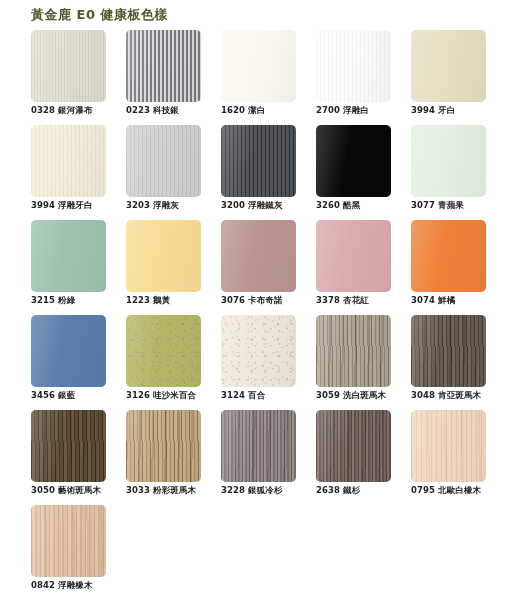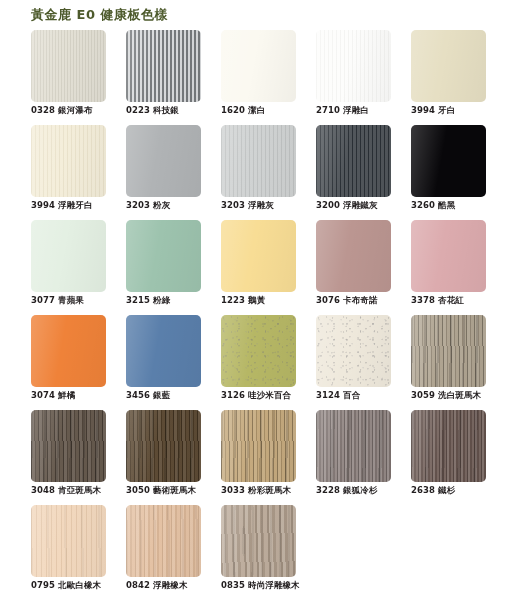--- a/index.html
+++ b/index.html
@@ -198,44 +198,37 @@
           <div class="tex t-flat"></div>
           <div class="sheen"></div>
         </div>
         <div class="caption">1620 潔白</div>
       </div>
       <div class="cell">
         <div class="swatch" style="background-color: rgb(253, 253, 251);">
           <div class="tex t-vlight"></div>
           <div class="sheen"></div>
         </div>
-        <div class="caption">2710 浮雕白</div>
+        <div class="caption">2700 浮雕白</div>
       </div>
       <div class="cell">
         <div class="swatch" style="background-color: rgb(230, 223, 195);">
           <div class="tex t-flat"></div>
           <div class="sheen"></div>
         </div>
         <div class="caption">3994 牙白</div>
       </div>
       <div class="cell">
         <div class="swatch" style="background-color: rgb(242, 234, 210);">
           <div class="tex t-vlight"></div>
           <div class="sheen"></div>
         </div>
         <div class="caption">3994 浮雕牙白</div>
       </div>
       <div class="cell">
-        <div class="swatch" style="background-color: rgb(176, 179, 181);">
-          <div class="tex t-flat"></div>
-          <div class="sheen"></div>
-        </div>
-        <div class="caption">3203 粉灰</div>
-      </div>
-      <div class="cell">
         <div class="swatch" style="background-color: rgb(198, 201, 201);">
           <div class="tex t-vlight"></div>
           <div class="sheen"></div>
         </div>
         <div class="caption">3203 浮雕灰</div>
       </div>
       <div class="cell">
         <div class="swatch" style="background-color: rgb(43, 49, 55);">
           <div class="tex t-vlight"></div>
           <div class="sheen"></div>
@@ -361,22 +354,15 @@
         </div>
         <div class="caption">0795 北歐白橡木</div>
       </div>
       <div class="cell">
         <div class="swatch" style="background-color: rgb(226, 189, 157);">
           <div class="tex t-wood-soft"></div>
           <div class="sheen"></div>
         </div>
         <div class="caption">0842 浮雕橡木</div>
       </div>
-      <div class="cell">
-        <div class="swatch" style="background-color: rgb(181, 163, 145);">
-          <div class="tex t-wood-wave"></div>
-          <div class="sheen"></div>
-        </div>
-        <div class="caption">0835 時尚浮雕橡木</div>
-      </div>
     </div>
 
 </div>
 
 </body></html>

